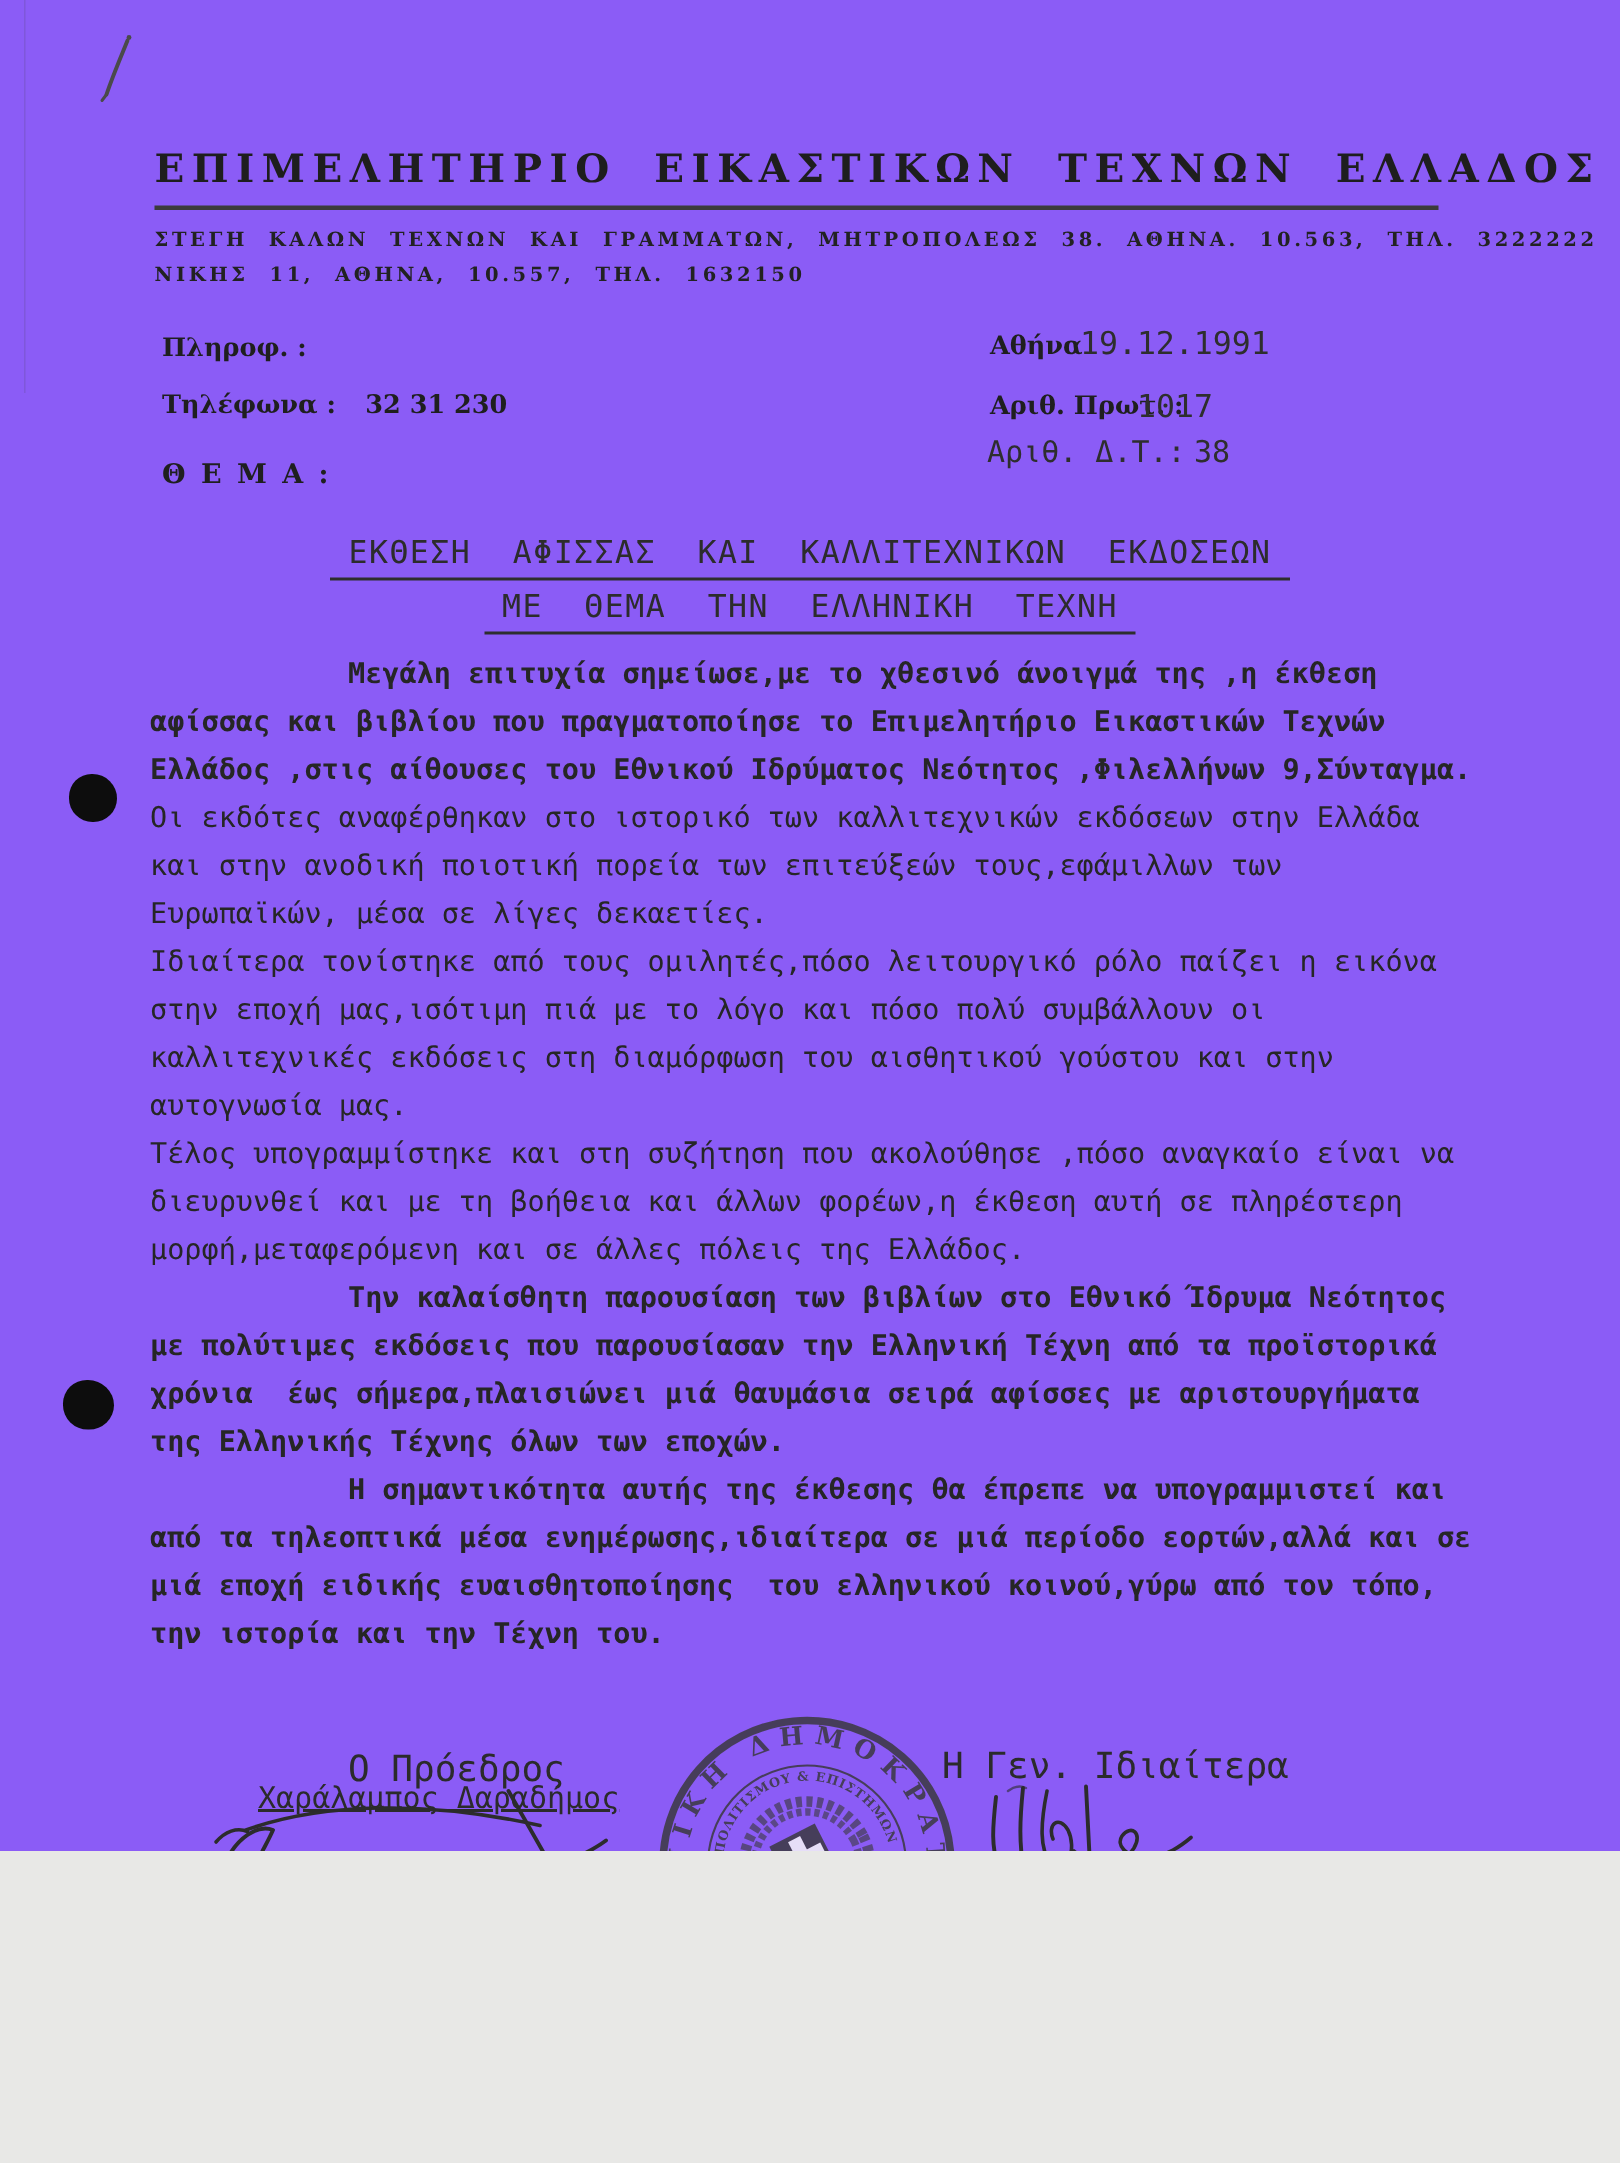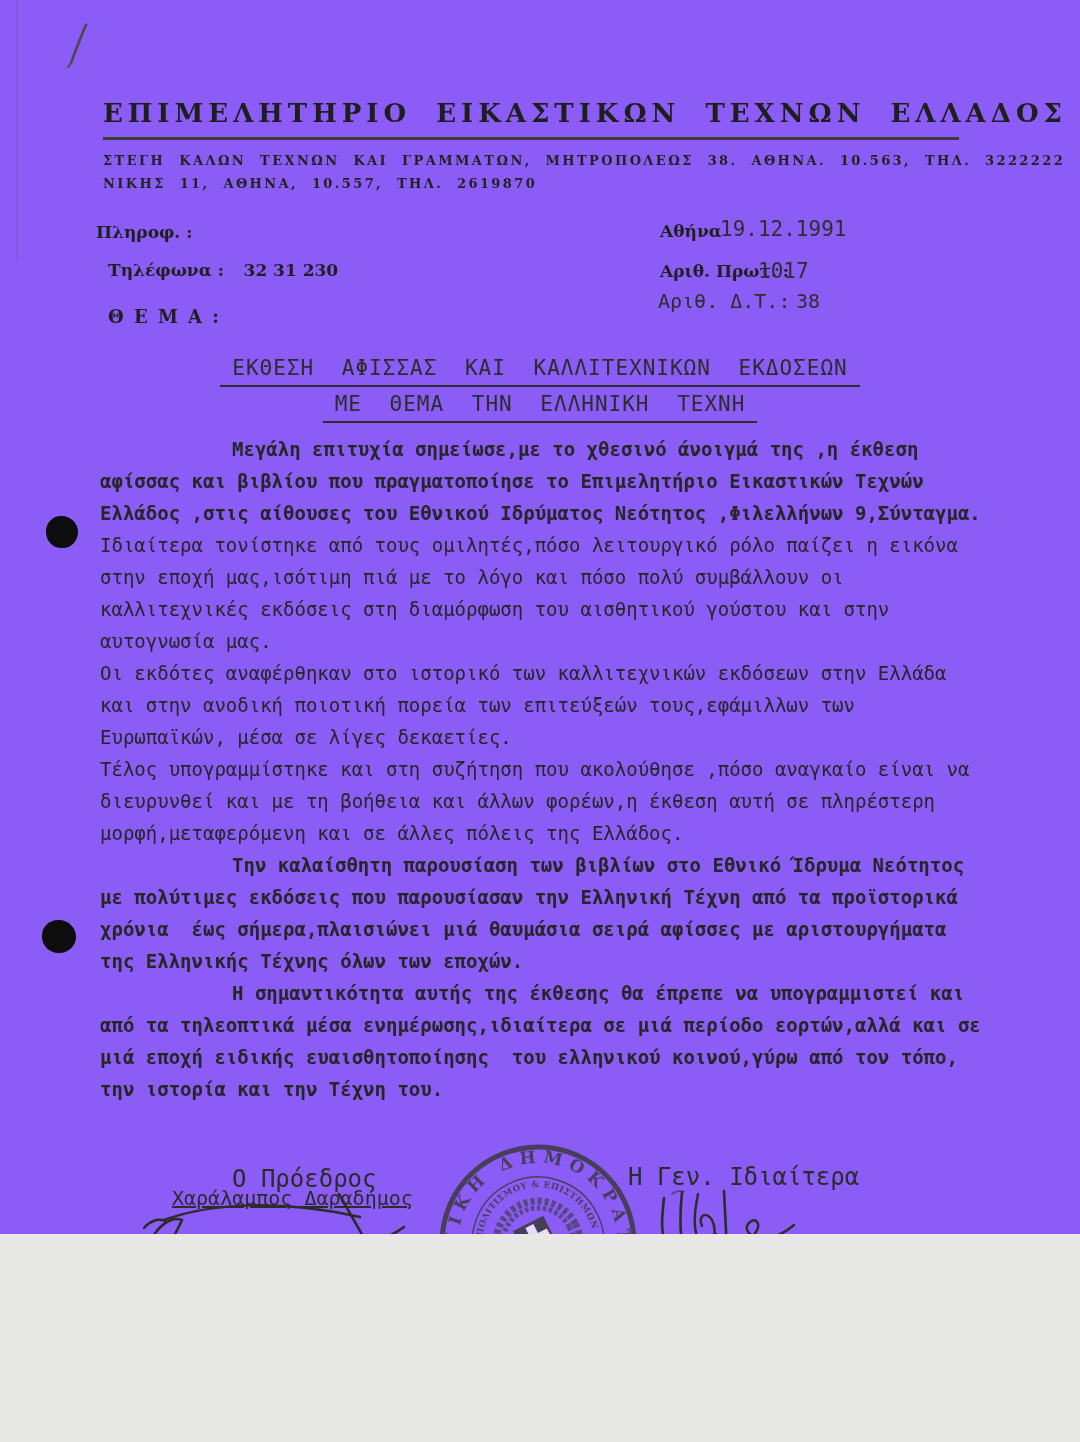--- a/index.html
+++ b/index.html
@@ -76,23 +76,23 @@
     <path d="M27,7 C23,17 17,31 13,43" fill="none" stroke="#4a4a4a" stroke-width="2.6" stroke-linecap="round"></path>
     <path d="M13,43 l-3,4" fill="none" stroke="#4a4a4a" stroke-width="2" stroke-linecap="round"></path>
     <circle cx="28" cy="5" r="1.6" fill="#4a4a4a"></circle>
   </svg>
   <div class="abs punch-dot" style="left:46px;top:516px;width:32px;height:32px;"></div>
   <div class="abs punch-dot" style="left:42px;top:920px;width:34px;height:33px;"></div>
 
   <div id="org-name" class="abs">ΕΠΙΜΕΛΗΤΗΡΙΟ ΕΙΚΑΣΤΙΚΩΝ ΤΕΧΝΩΝ ΕΛΛΑΔΟΣ</div>
   <div id="head-rule" class="abs"></div>
   <div id="addr1" class="abs addr">ΣΤΕΓΗ ΚΑΛΩΝ ΤΕΧΝΩΝ ΚΑΙ ΓΡΑΜΜΑΤΩΝ, ΜΗΤΡΟΠΟΛΕΩΣ 38. ΑΘΗΝΑ. 10.563, ΤΗΛ. 3222222</div>
-  <div id="addr2" class="abs addr">ΝΙΚΗΣ 11, ΑΘΗΝΑ, 10.557, ΤΗΛ. 2619870</div>
+  <div id="addr2" class="abs addr">ΝΙΚΗΣ 11, ΑΘΗΝΑ, 10.557, ΤΗΛ. 1632150</div>
 
-  <div class="abs label-serif" style="left:96px;top:222px;">Πληροφ. :</div>
+  <div class="abs label-serif" style="left:108px;top:222px;">Πληροφ. :</div>
   <div class="abs" style="left:108px;top:260px;">
     <span class="label-serif">Τηλέφωνα :</span>
     <span class="label-serif" style="margin-left:10px;">32 31 230</span>
   </div>
   <div class="abs label-serif" style="left:108px;top:306px;font-size:18px;letter-spacing:2px;">Θ Ε Μ Α :</div>
 
   <div class="abs label-serif" style="left:660px;top:221px;">Αθήνα</div>
   <div class="abs val-mono" style="left:720px;top:217px;">19.12.1991</div>
   <div class="abs label-serif" style="left:660px;top:261px;">Αριθ. Πρωτ. :</div>
   <div class="abs val-mono" style="left:758px;top:259px;">1017</div>
@@ -101,22 +101,22 @@
 
   <div id="title-line2-wrap" class="abs">
     <span class="title-line">ΜΕ ΘΕΜΑ ΤΗΝ ΕΛΛΗΝΙΚΗ ΤΕΧΝΗ</span>
   </div>
   <div id="title-wrap" class="abs">
     <span class="title-line">ΕΚΘΕΣΗ ΑΦΙΣΣΑΣ ΚΑΙ ΚΑΛΛΙΤΕΧΝΙΚΩΝ ΕΚΔΟΣΕΩΝ</span>
   </div>
 
   <div id="body-text" class="abs">
     <p class="indent">Μεγάλη επιτυχία σημείωσε,με το χθεσινό άνοιγμά της ,η έκθεση αφίσσας και βιβλίου που πραγματοποίησε το Επιμελητήριο Εικαστικών Τεχνών Ελλάδος ,στις αίθουσες του Εθνικού Ιδρύματος Νεότητος ,Φιλελλήνων 9,Σύνταγμα.</p>
+    <p>Οι εκδότες αναφέρθηκαν στο ιστορικό των καλλιτεχνικών εκδόσεων στην Ελλάδα και στην ανοδική ποιοτική πορεία των επιτεύξεών τους,εφάμιλλων των Ευρωπαϊκών, μέσα σε λίγες δεκαετίες.</p>
     <p>Ιδιαίτερα τονίστηκε από τους ομιλητές,πόσο λειτουργικό ρόλο παίζει η εικόνα στην εποχή μας,ισότιμη πιά με το λόγο και πόσο πολύ συμβάλλουν οι καλλιτεχνικές εκδόσεις στη διαμόρφωση του αισθητικού γούστου και στην αυτογνωσία μας.</p>
-    <p>Οι εκδότες αναφέρθηκαν στο ιστορικό των καλλιτεχνικών εκδόσεων στην Ελλάδα και στην ανοδική ποιοτική πορεία των επιτεύξεών τους,εφάμιλλων των Ευρωπαϊκών, μέσα σε λίγες δεκαετίες.</p>
     <p>Τέλος υπογραμμίστηκε και στη συζήτηση που ακολούθησε ,πόσο αναγκαίο είναι να διευρυνθεί και με τη βοήθεια και άλλων φορέων,η έκθεση αυτή σε πληρέστερη μορφή,μεταφερόμενη και σε άλλες πόλεις της Ελλάδος.</p>
     <p class="indent">Την καλαίσθητη παρουσίαση των βιβλίων στο Εθνικό Ίδρυμα Νεότητος με πολύτιμες εκδόσεις που παρουσίασαν την Ελληνική Τέχνη από τα προϊστορικά χρόνια  έως σήμερα,πλαισιώνει μιά θαυμάσια σειρά αφίσσες με αριστουργήματα της Ελληνικής Τέχνης όλων των εποχών.</p>
     <p class="indent">Η σημαντικότητα αυτής της έκθεσης θα έπρεπε να υπογραμμιστεί και από τα τηλεοπτικά μέσα ενημέρωσης,ιδιαίτερα σε μιά περίοδο εορτών,αλλά και σε μιά εποχή ειδικής ευαισθητοποίησης  του ελληνικού κοινού,γύρω από τον τόπο, την ιστορία και την Τέχνη του.</p>
   </div>
 
   <div class="abs sig-label" style="left:232px;top:1165px;">Ο Πρόεδρος</div>
   <svg class="abs sig" style="left:142px;top:1190px;" width="292" height="82" viewBox="0 0 292 82">
     <path d="M2,38 C8,31 16,28 23,31" stroke-width="2.4"></path>
     <path d="M8,52 C16,35 30,26 40,30 C34,44 24,56 32,58 C42,60 48,44 56,48 C62,51 58,60 66,60 C74,60 76,48 84,51 C92,54 90,62 98,60 C106,58 108,48 116,52 C122,55 122,62 130,60 C138,58 140,48 148,52 C154,55 152,63 160,61 C168,58 172,48 180,54 C188,60 204,64 224,56 C242,49 254,43 262,37" stroke-width="2.6"></path>
     <path d="M22,30 C72,12 142,10 218,27" stroke-width="2.4"></path>

